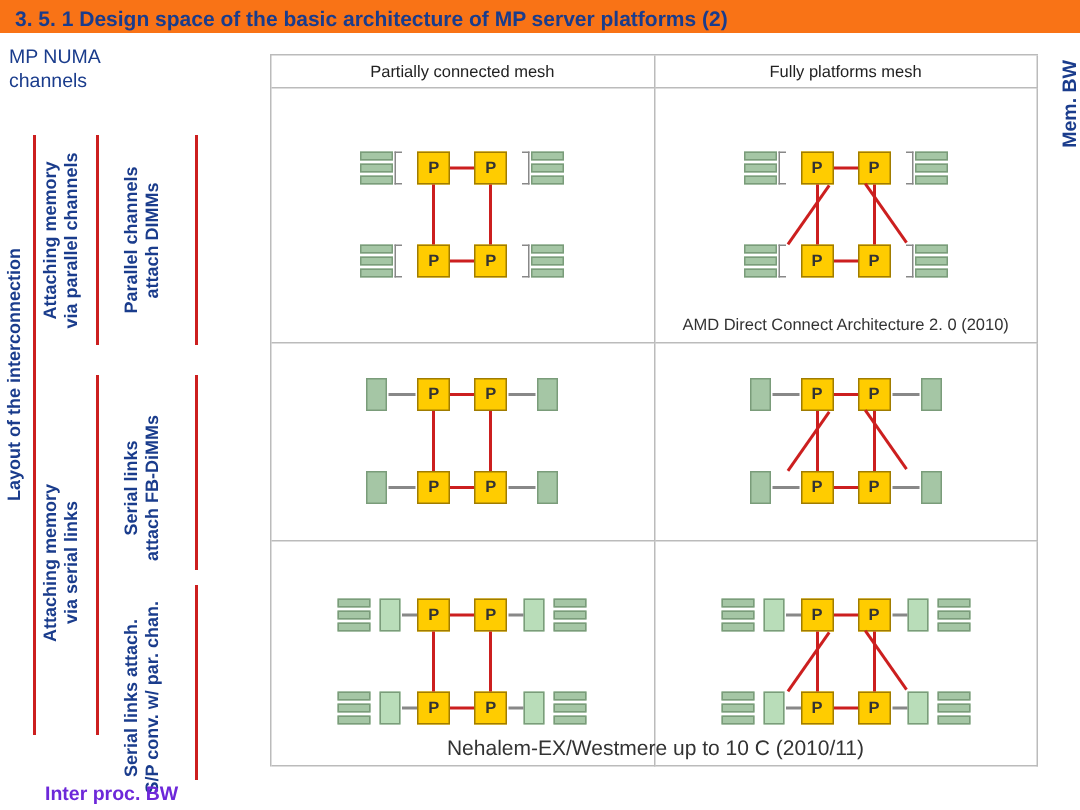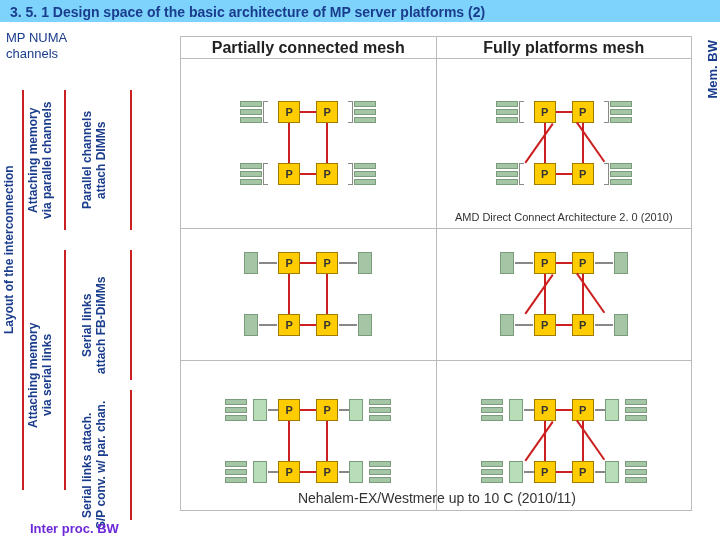--- a/index.html
+++ b/index.html
@@ -6,21 +6,21 @@
   body {
     margin: 0;
     font-family: Verdana, Arial, sans-serif;
     width: 720px;
     height: 540px;
     background: #fff;
     position: relative;
     overflow: hidden;
   }
   .header {
-    background: #7dd3fc;
+    background: #f97316;
     color: #1a3c8c;
     font-weight: bold;
     font-size: 14px;
     padding: 4px 10px;
     height: 22px;
   }
   .platform-label {
     position: absolute;
     top: 30px;
     left: 6px;
@@ -69,22 +69,22 @@
     width: 256px;
     border-right: 1px solid #bbb;
     border-bottom: 1px solid #bbb;
     position: relative;
     display: flex;
     align-items: center;
     justify-content: center;
   }
   .col-head {
     height: 22px;
-    font-size: 16px;
-    font-weight: bold;
+    font-size: 11px;
+    font-weight: normal;
     color: #222;
   }
   .cell-h1 { height: 170px; }
   .cell-h2 { height: 132px; }
   .cell-h3 { height: 150px; }
   .caption {
     position: absolute;
     bottom: 5px;
     width: 100%;
     text-align: center;

